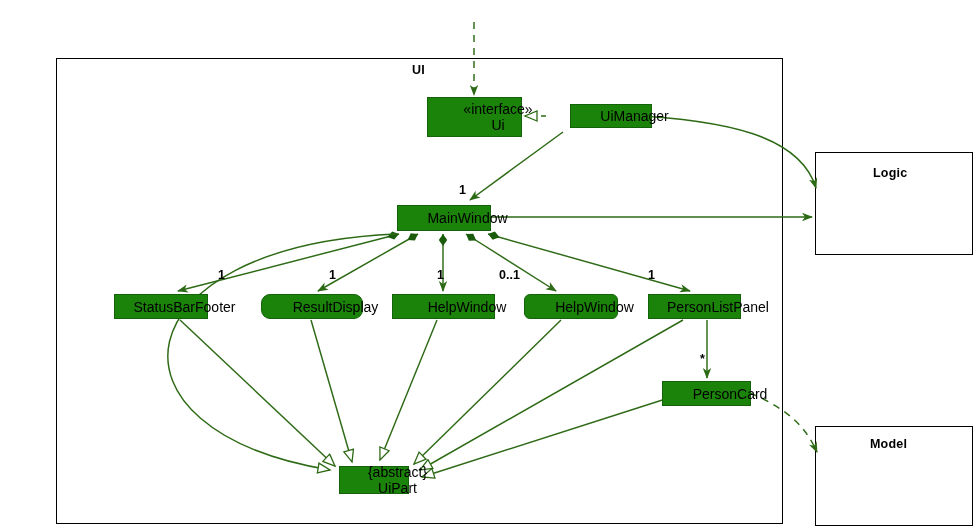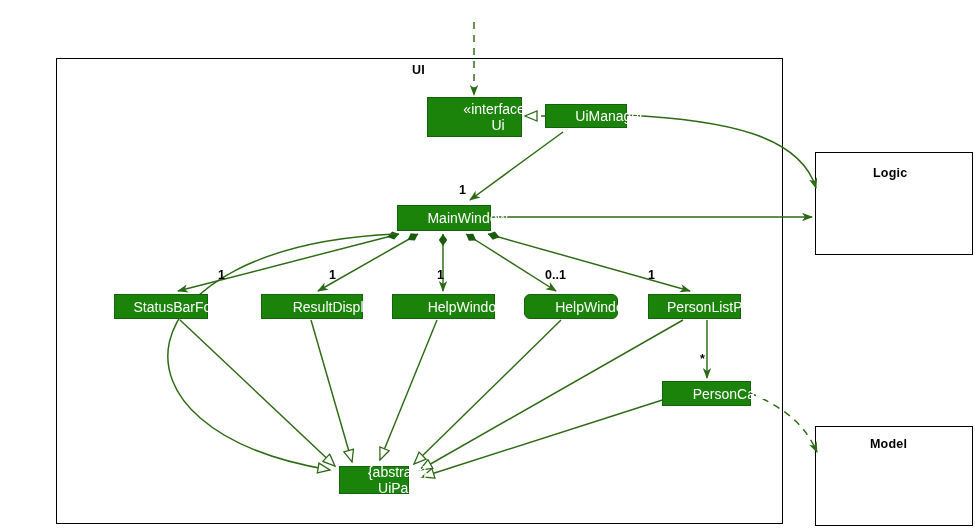--- a/index.html
+++ b/index.html
@@ -6,21 +6,21 @@
   body{width:975px;height:532px;overflow:hidden;
        font-family:"Liberation Sans",sans-serif;}
   #stage{position:relative;width:975px;height:532px;}
   svg#wires{position:absolute;left:0;top:0;width:975px;height:532px;}
 
   .pkg{position:absolute;border:1.6px solid #000000;background:transparent;box-sizing:border-box;}
   .pkg-label{position:absolute;font-weight:bold;font-size:12.5px;color:#000;
              letter-spacing:.2px;white-space:nowrap;}
 
   .cls{position:absolute;background:#1B8309;border:1.4px solid #14620a;
-       color:#ffffff;font-size:14px;line-height:16px;text-align:center;
+       color:#000000;font-size:14px;line-height:16px;text-align:center;
        display:flex;flex-direction:column;align-items:center;justify-content:center;
        box-sizing:border-box;white-space:nowrap;padding-left:47px;}
   .cls .l1,.cls .l2{display:block;}
 
   .mult{position:absolute;font-size:12.5px;font-weight:bold;color:#000;white-space:nowrap;}
 </style>
 </head>
 <body>
 
 <div id="stage">
@@ -77,33 +77,33 @@
       <path d="M683,320 L420,470" marker-end="url(#arwO)"></path>
       <path d="M678,395 L422,477" marker-end="url(#arwO)"></path>
     </g>
   </svg>
 
   <div class="cls" style="left:427px;top:97px;width:95px;height:40px;">
     <span class="l1">«interface»</span>
     <span class="l2">Ui</span>
   </div>
 
-  <div class="cls" style="left:545px;top:104px;width:82px;height:24px;">
+  <div class="cls" style="left:570px;top:104px;width:82px;height:24px;">
     <span class="l1">UiManager</span>
   </div>
 
   <div class="cls" style="left:397px;top:205px;width:94px;height:26px;">
     <span class="l1">MainWindow</span>
   </div>
 
   <div class="cls" style="left:114px;top:294px;width:94px;height:25px;">
     <span class="l1">StatusBarFooter</span>
   </div>
 
-  <div class="cls" style="left:261px;top:294px;width:102px;height:25px;">
+  <div class="cls" style="left:261px;top:294px;width:102px;height:25px;border-radius:9px;">
     <span class="l1">ResultDisplay</span>
   </div>
 
   <div class="cls" style="left:392px;top:294px;width:103px;height:25px;">
     <span class="l1">HelpWindow</span>
   </div>
 
   <div class="cls" style="left:524px;top:294px;width:94px;height:25px;border-radius:6px;">
     <span class="l1">HelpWindow</span>
   </div>
@@ -118,17 +118,17 @@
 
   <div class="cls" style="left:339px;top:466px;width:70px;height:28px;">
     <span class="l1">{abstract}</span>
     <span class="l2">UiPart</span>
   </div>
 
   <div class="mult" style="left:459px;top:183px;">1</div>
   <div class="mult" style="left:218px;top:268px;">1</div>
   <div class="mult" style="left:329px;top:268px;">1</div>
   <div class="mult" style="left:437px;top:268px;">1</div>
-  <div class="mult" style="left:545px;top:268px;text-align:right;">0..1</div>
+  <div class="mult" style="left:499px;top:268px;text-align:right;">0..1</div>
   <div class="mult" style="left:648px;top:268px;">1</div>
   <div class="mult" style="left:700px;top:352px;">*</div>
 
 </div>
 
 </body></html>

